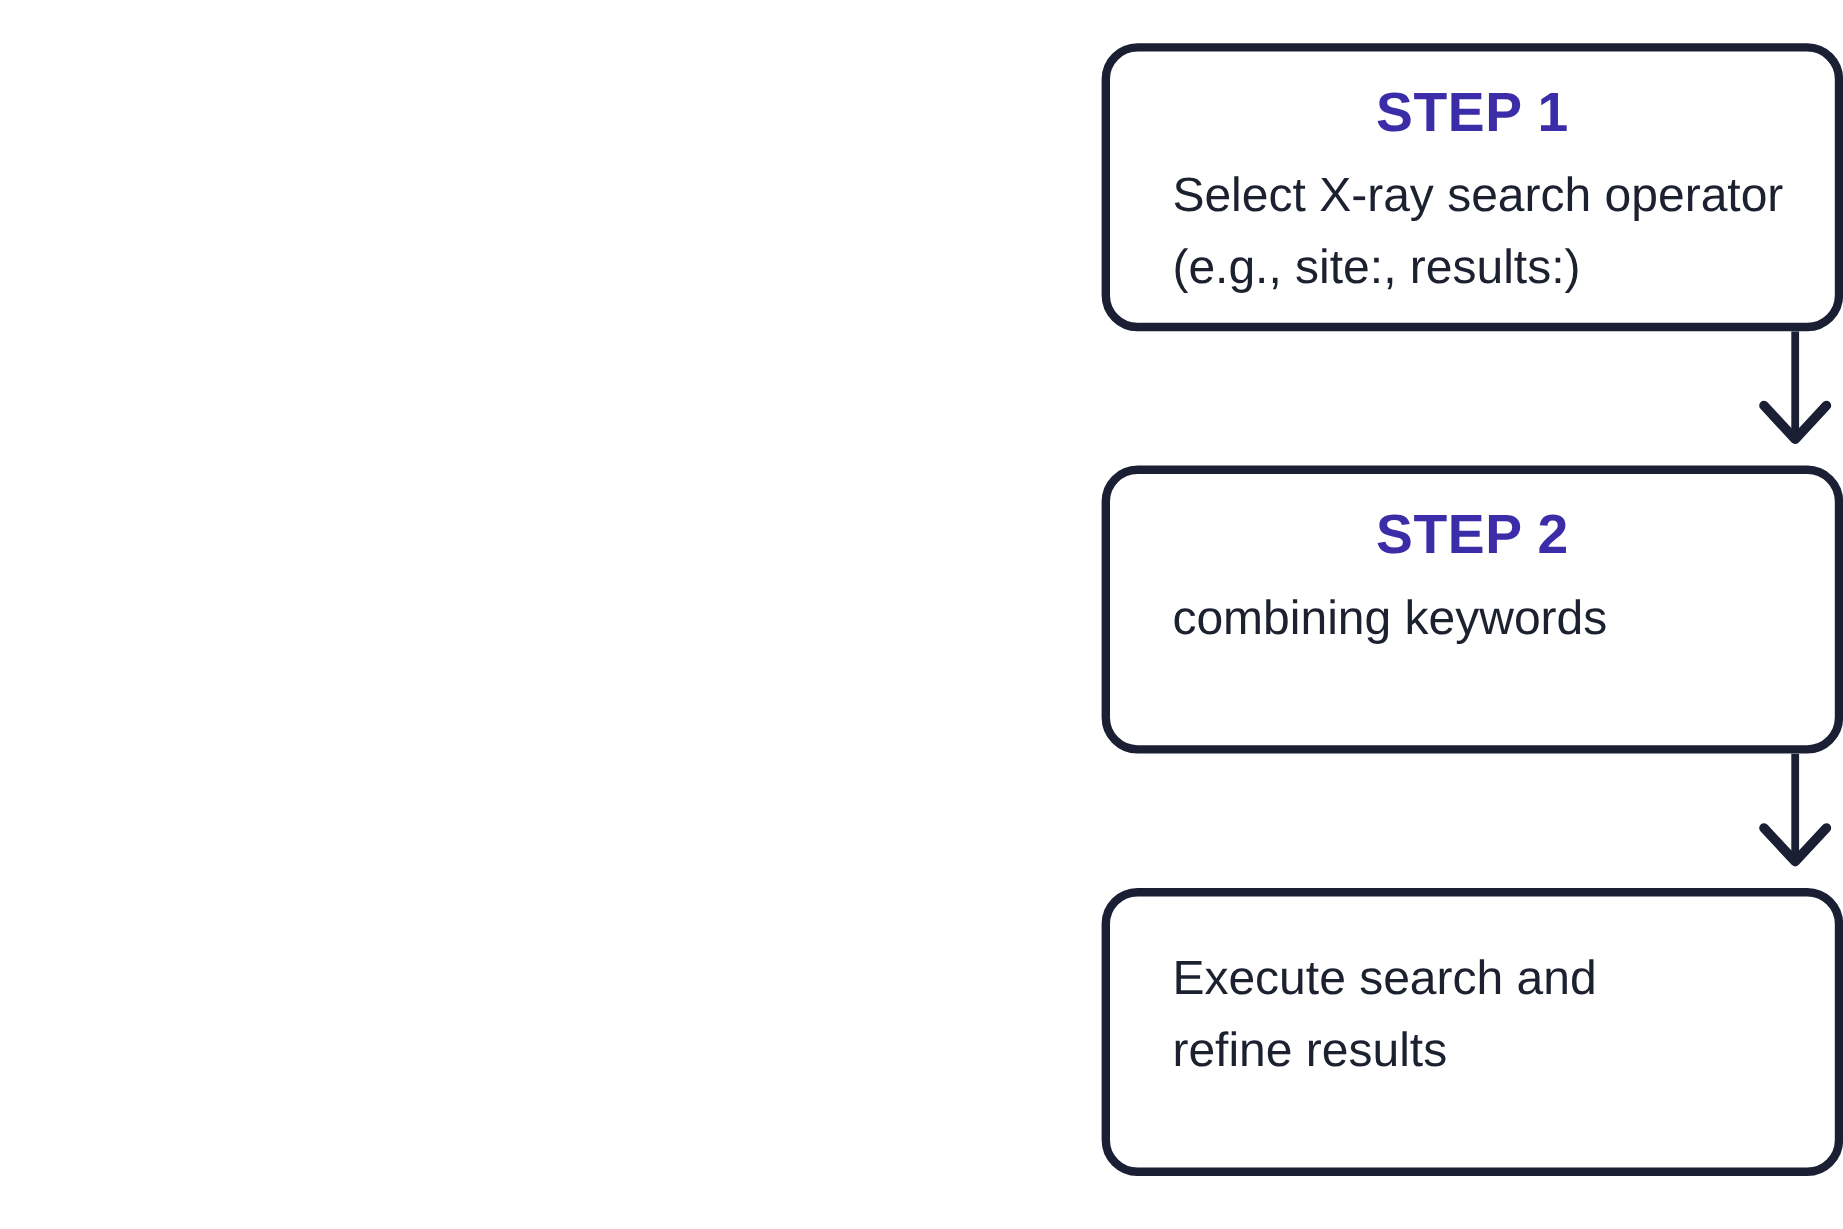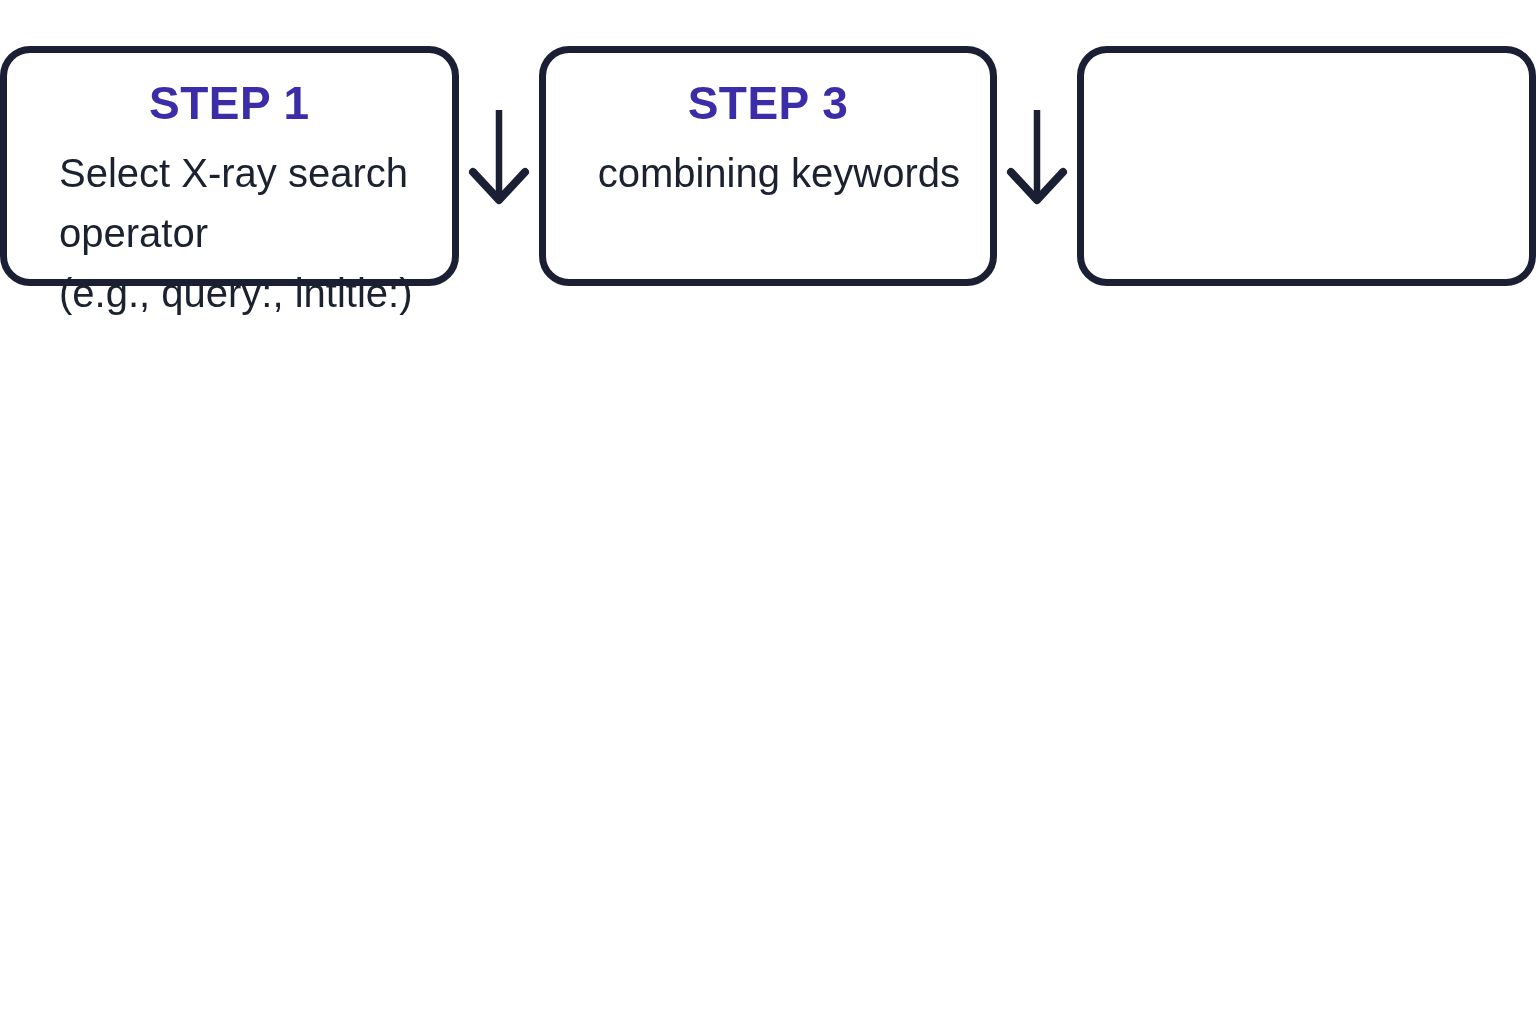--- a/index.html
+++ b/index.html
@@ -17,26 +17,26 @@
     overflow: hidden;
   }
   .canvas {
     position: relative;
     width: 1536px;
     height: 1024px;
     background: var(--bg-color);
   }
   .flow {
     position: absolute;
-    top: 46px;
+    top: 36px;
     left: 0;
     width: 1536px;
     display: flex;
-    flex-direction: row;
-    align-items: center;
+    flex-direction: column;
+    align-items: flex-end;
   }
   .step-box {
     width: 618px;
     height: 240px;
     background: #ffffff;
     border: 7px solid var(--border-color);
     border-radius: 30px;
     padding-top: 24px;
   }
   .step-title {
@@ -70,38 +70,42 @@
 </head>
 <body>
 
 <div class="canvas">
   <div class="flow">
 
     <div class="step-box">
       <div class="step-title">STEP 1</div>
       <div class="step-body">
         <div class="line">Select X-ray search operator</div>
-        <div class="line">(e.g., query:, intitle:)</div>
+        <div class="line">(e.g., site:, results:)</div>
       </div>
     </div>
 
     <svg class="arrow" width="80" height="112" viewBox="0 0 80 112" aria-hidden="true">
       <line x1="40" y1="0" x2="40" y2="86"></line>
       <polyline points="14,62 40,90 66,62"></polyline>
     </svg>
 
     <div class="step-box">
-      <div class="step-title">STEP 3</div>
+      <div class="step-title">STEP 2</div>
       <div class="step-body">
         <div class="line">combining keywords</div>
       </div>
     </div>
 
     <svg class="arrow" width="80" height="112" viewBox="0 0 80 112" aria-hidden="true">
       <line x1="40" y1="0" x2="40" y2="86"></line>
       <polyline points="14,62 40,90 66,62"></polyline>
     </svg>
 
     <div class="step-box">
+      <div class="step-body">
+        <div class="line">Execute search and</div>
+        <div class="line">refine results</div>
+      </div>
     </div>
 
   </div>
 </div>
 
 </body></html>

